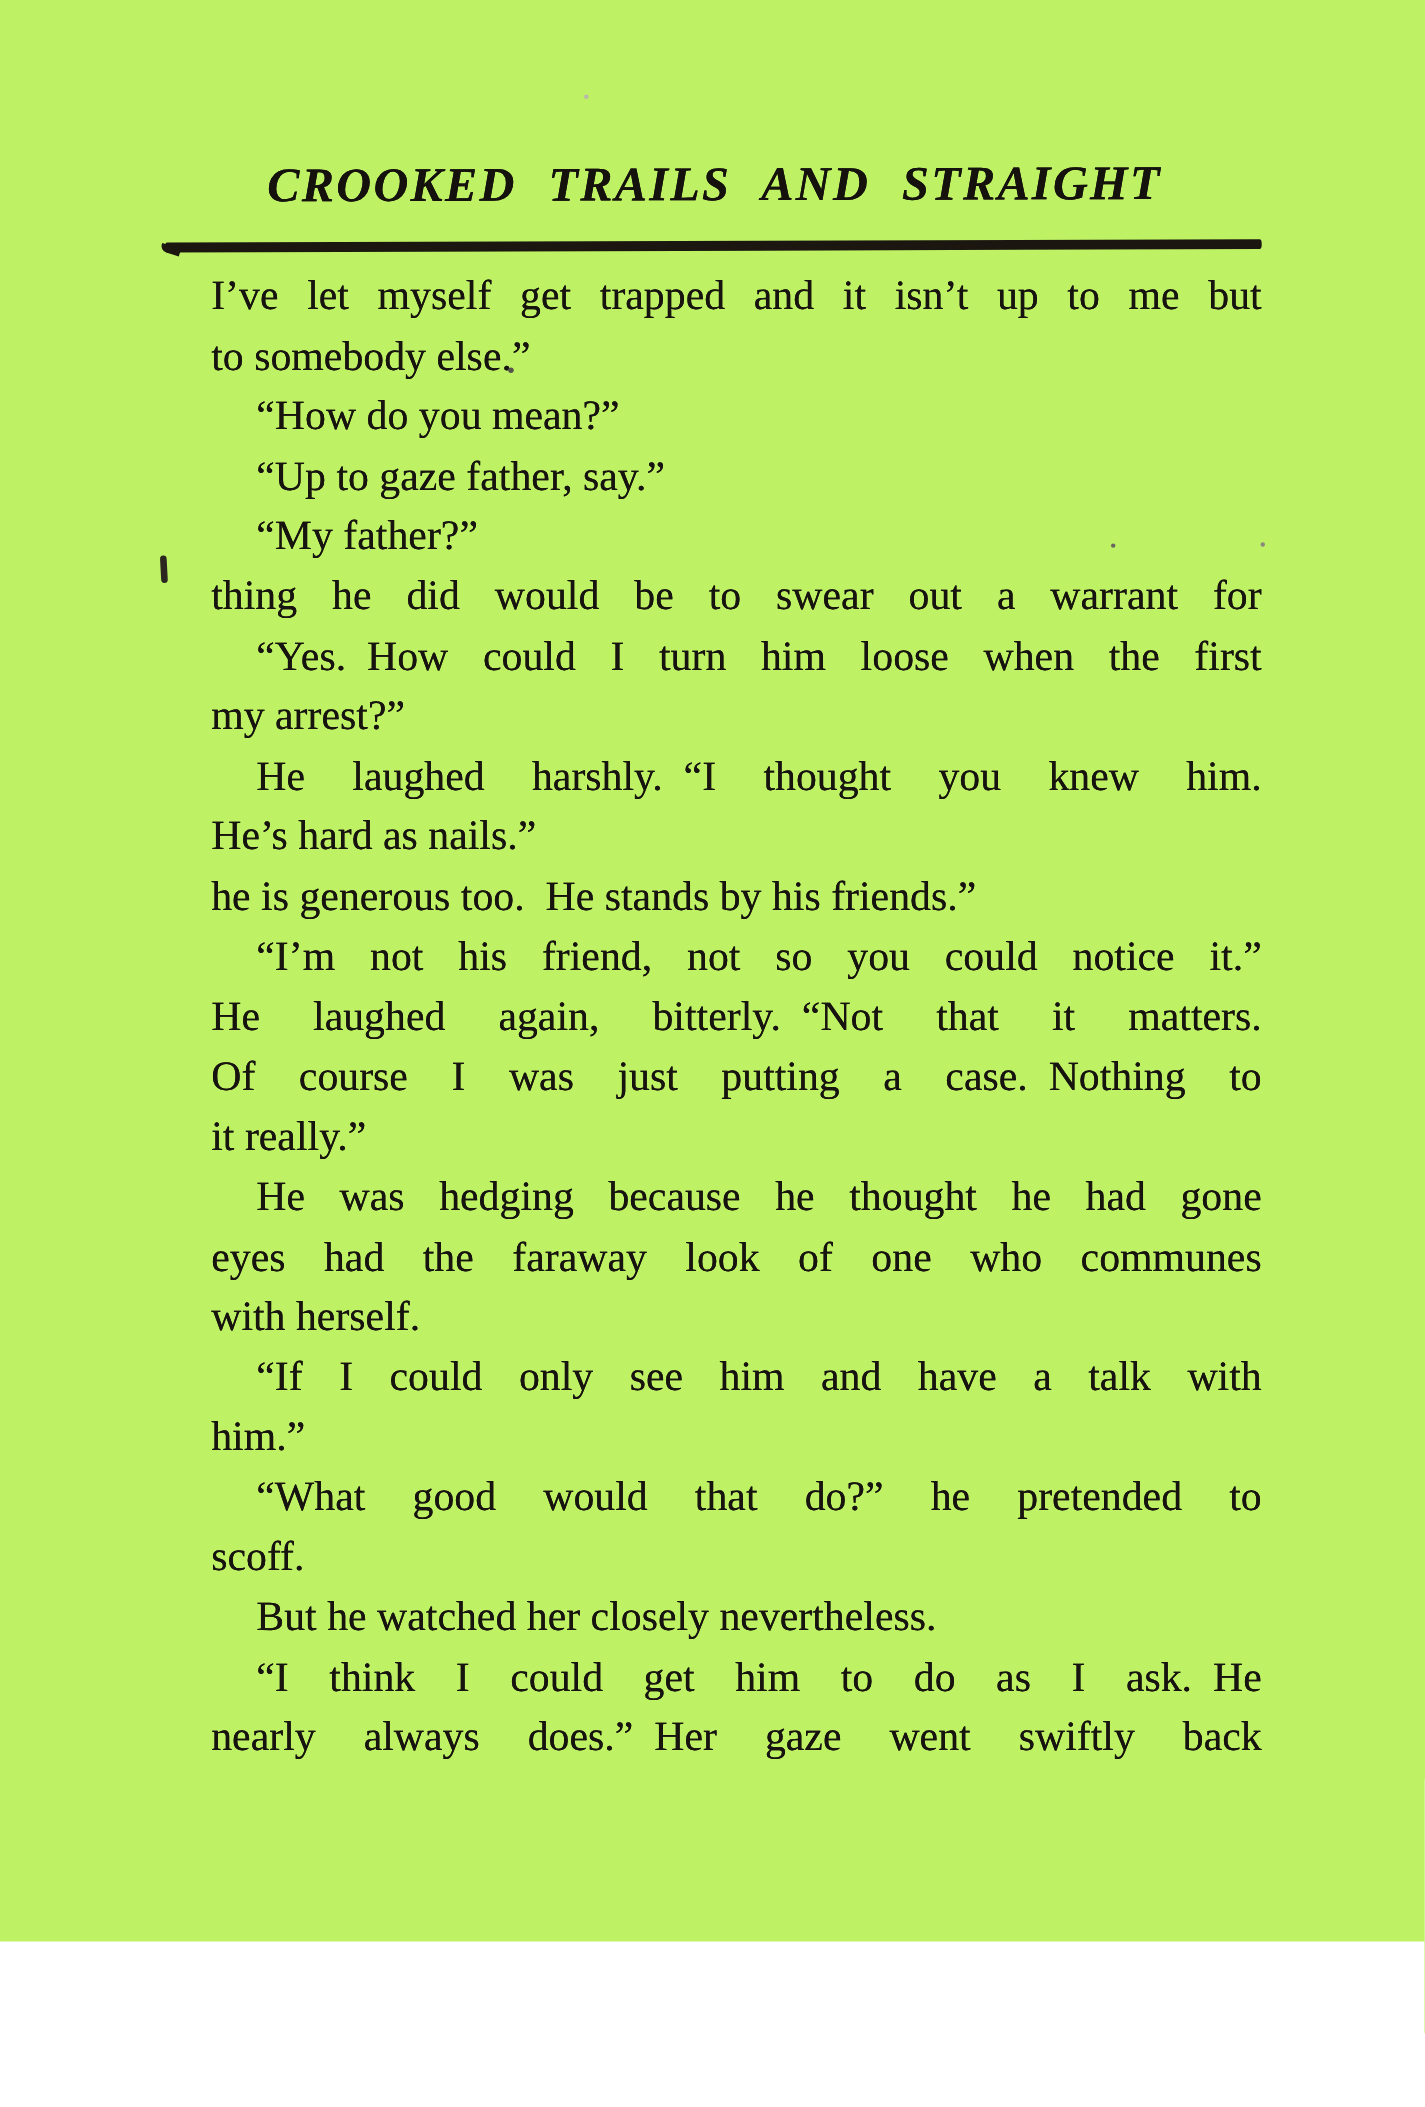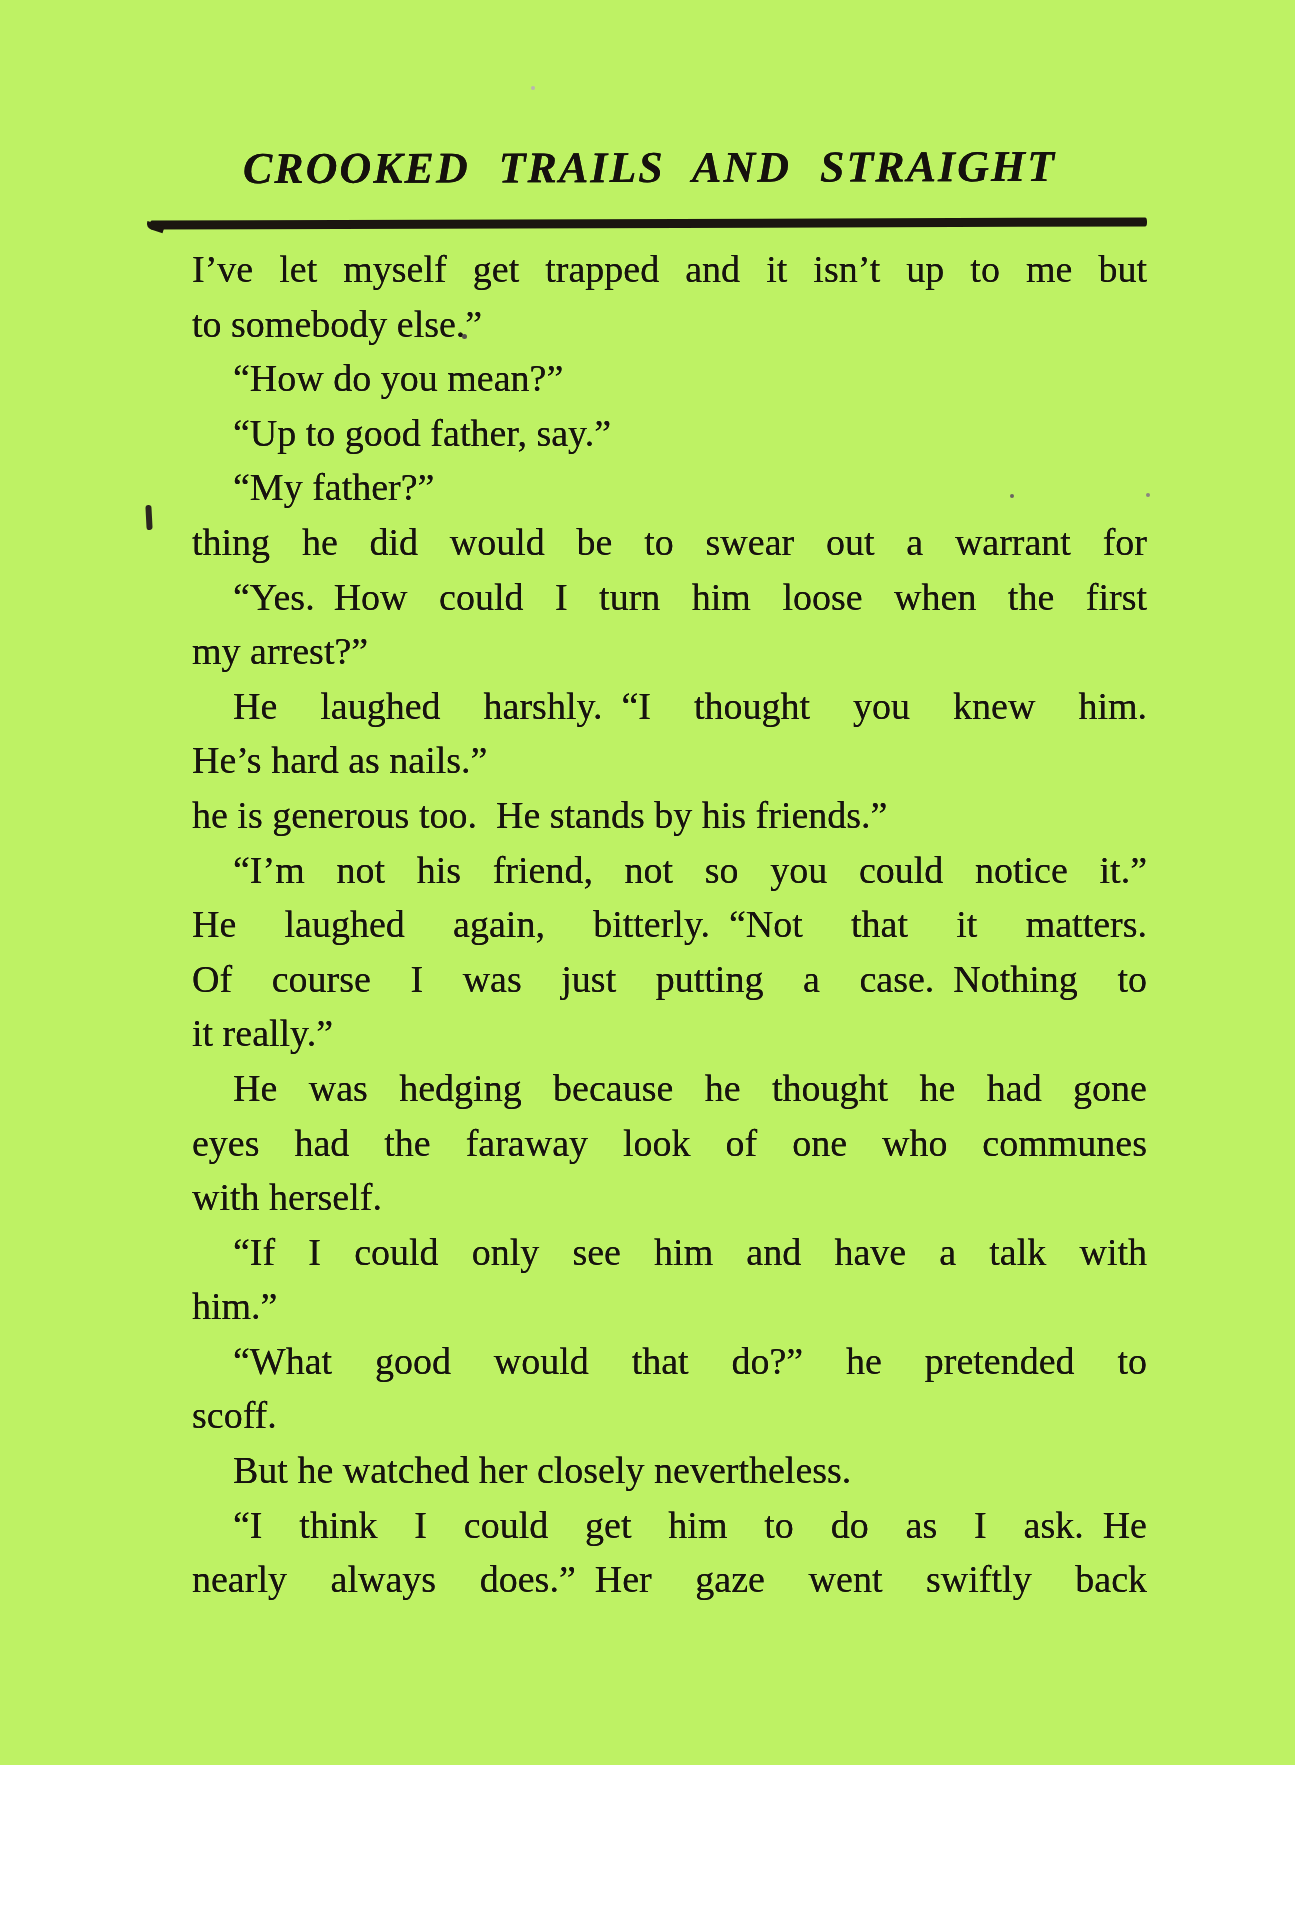--- a/index.html
+++ b/index.html
@@ -98,21 +98,21 @@
 <div class="page">
 
   <div class="running-head">CROOKED TRAILS AND STRAIGHT</div>
 
   <div class="head-rule"></div>
 
   <div class="text-body" id="text-body">
       <div class="line">I’ve let myself get trapped and it isn’t up to me but</div>
       <div class="line no-just">to somebody else.”</div>
       <div class="line indent no-just">“How do you mean?”</div>
-      <div class="line indent no-just">“Up to good father, say.”</div>
+      <div class="line indent no-just">“Up to gaze father, say.”</div>
       <div class="line indent no-just">“My father?”</div>
       <div class="line">thing he did would be to swear out a warrant for</div>
       <div class="line indent">“Yes. How could I turn him loose when the first</div>
       <div class="line no-just">my arrest?”</div>
       <div class="line indent">He laughed harshly. “I thought you knew him.</div>
       <div class="line no-just">He’s hard as nails.”</div>
       <div class="line no-just">he is generous too. He stands by his friends.”</div>
       <div class="line indent">“I’m not his friend, not so you could notice it.”</div>
       <div class="line">He laughed again, bitterly. “Not that it matters.</div>
       <div class="line">Of course I was just putting a case. Nothing to</div>

